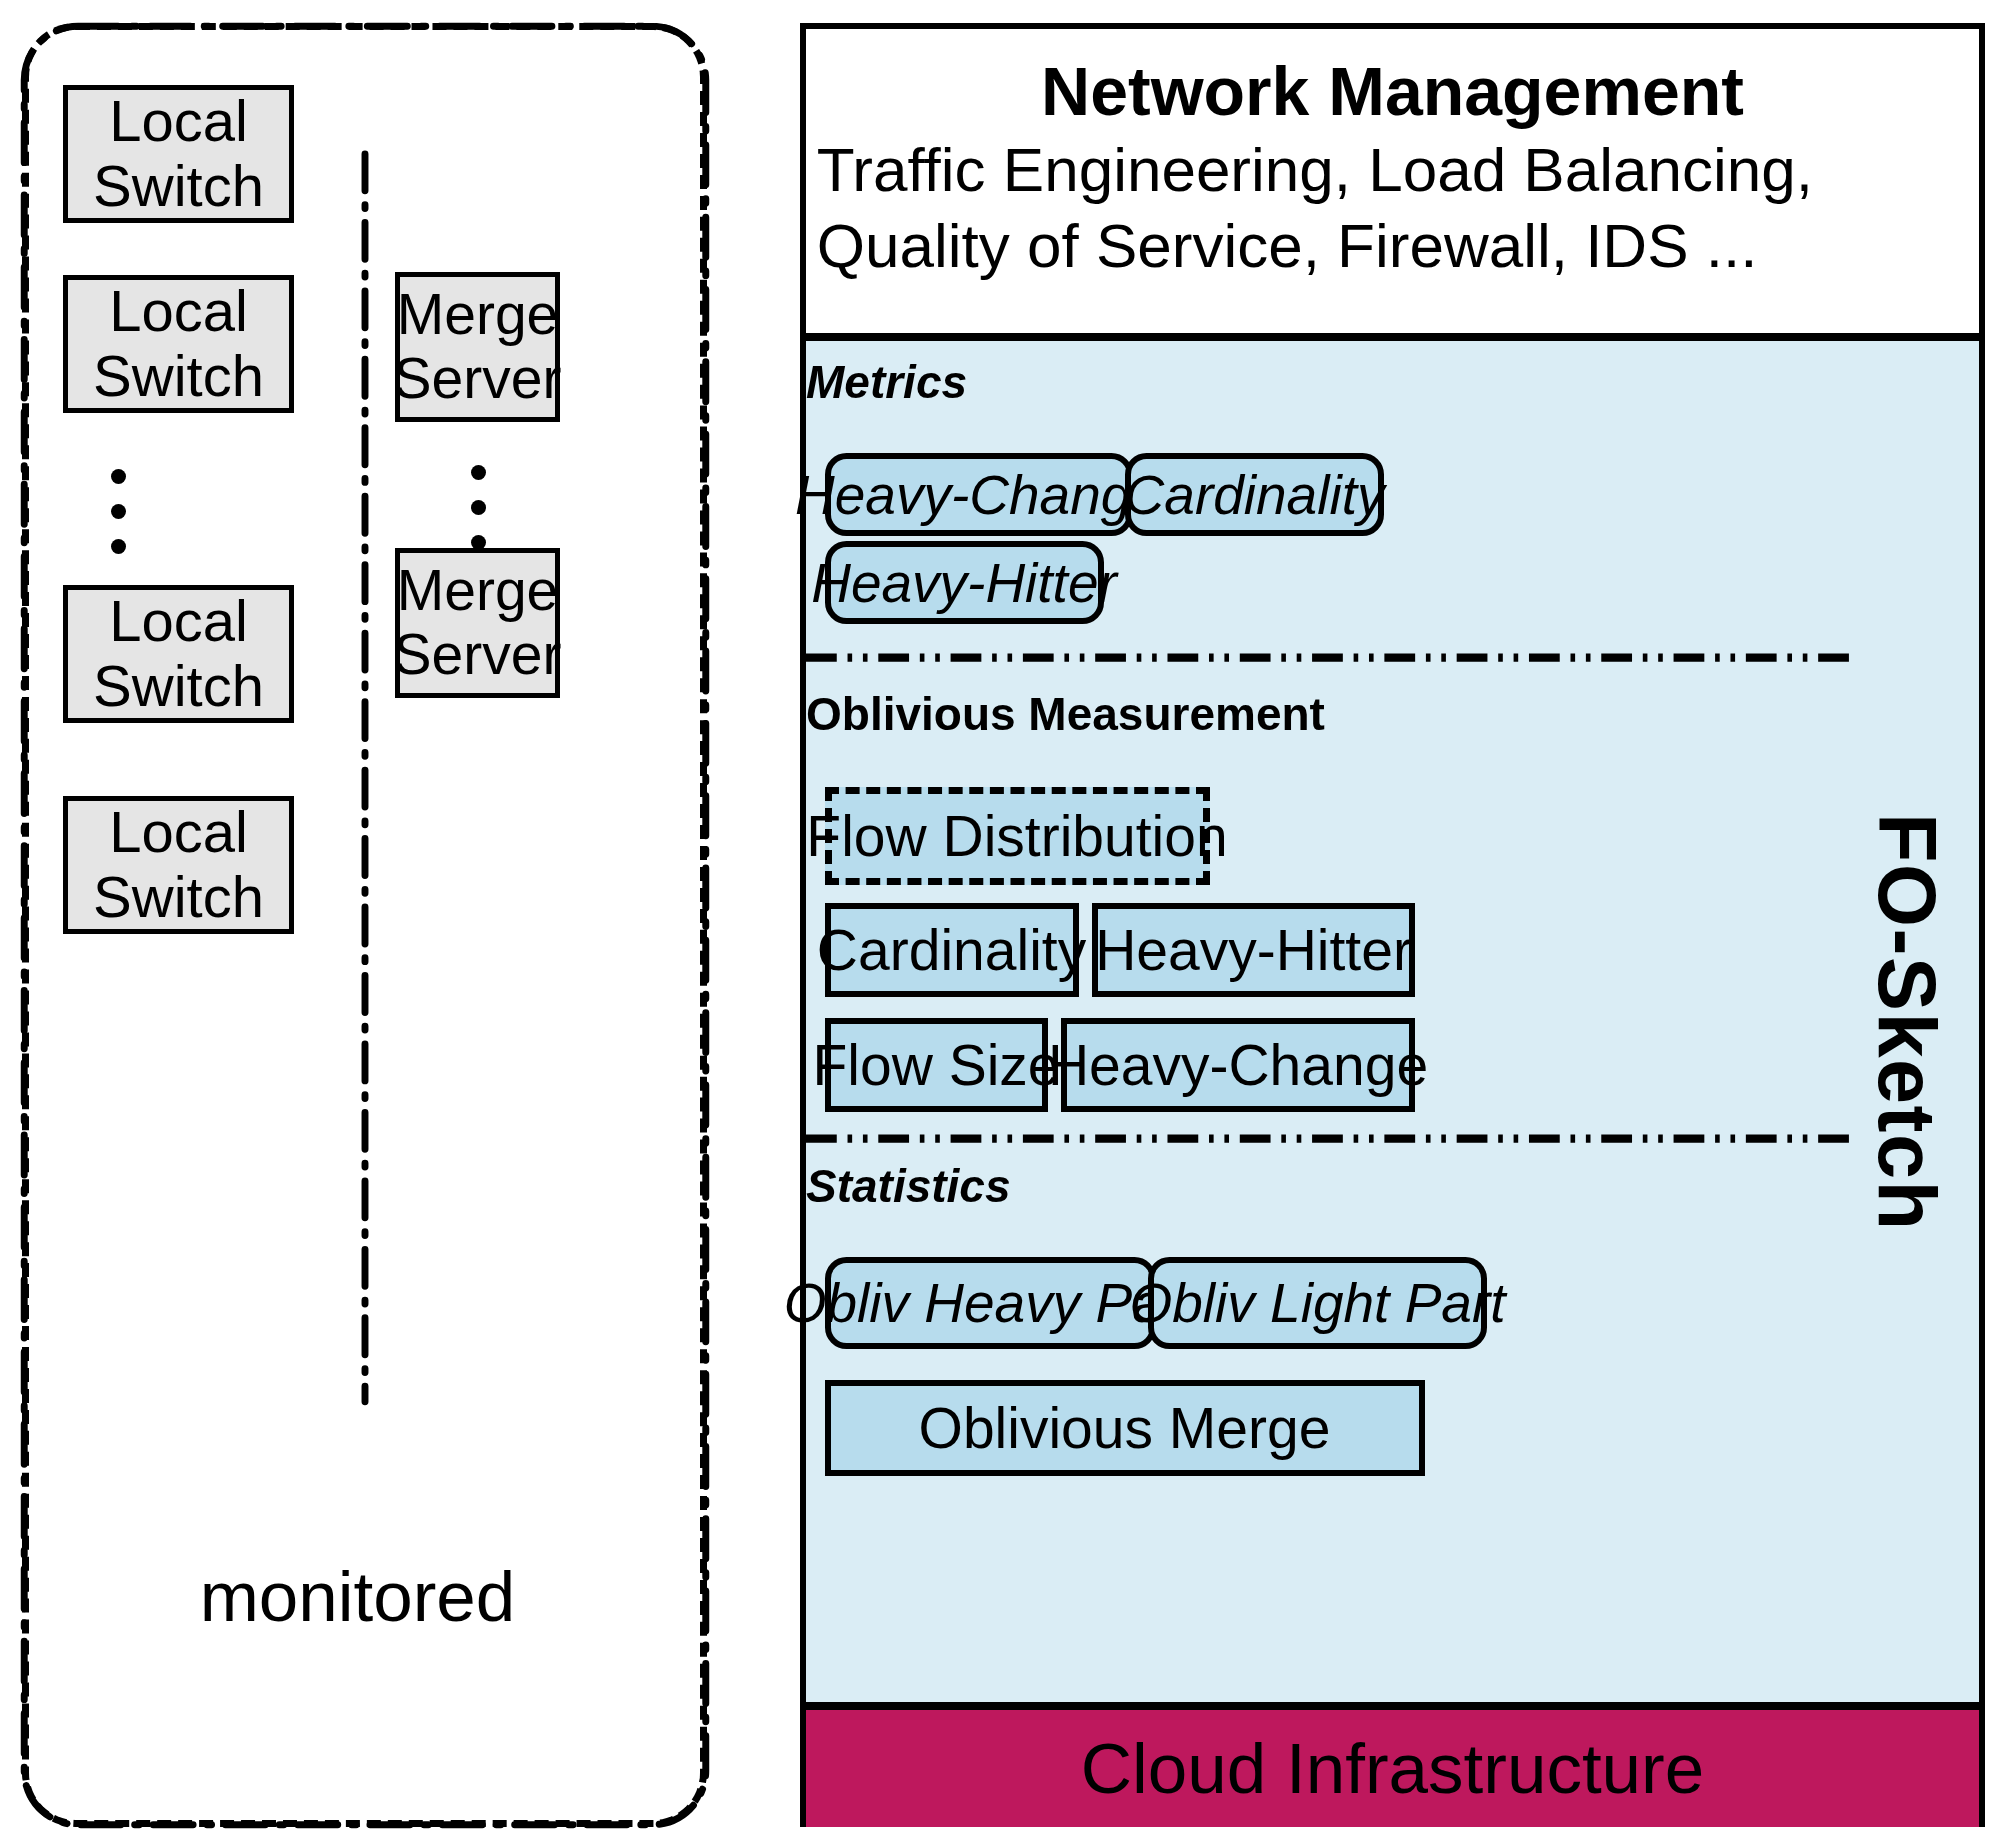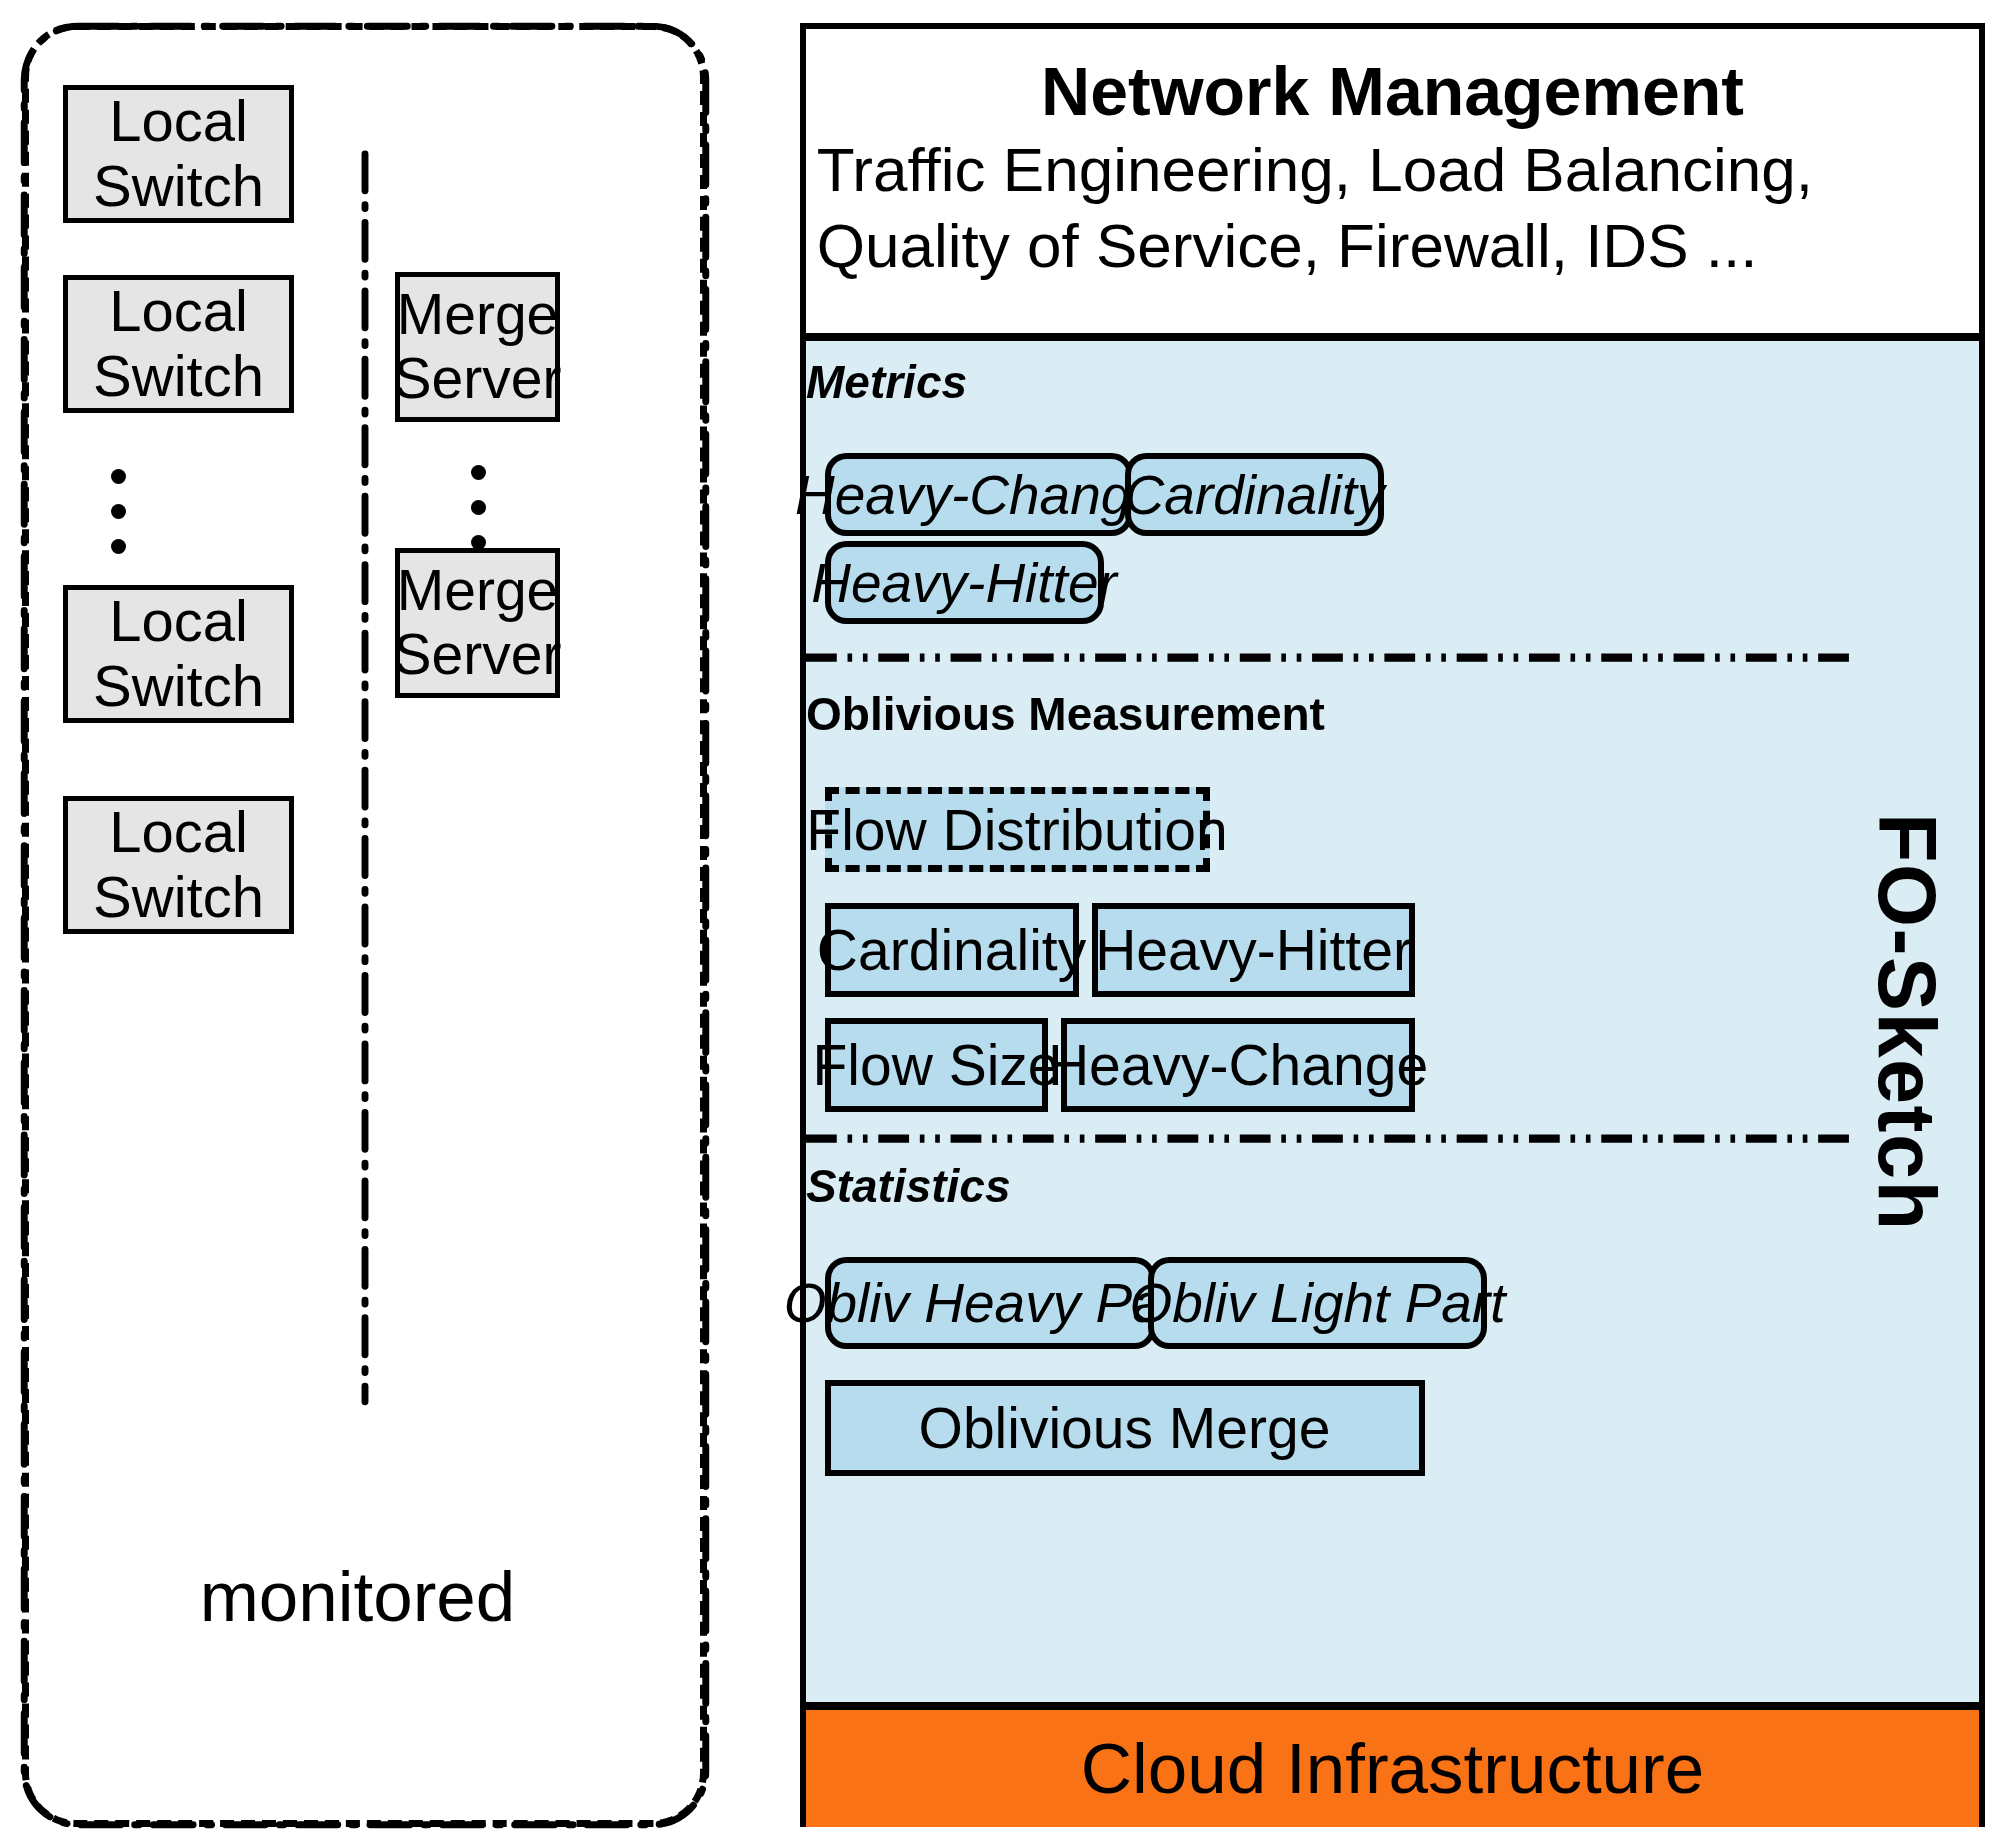--- a/index.html
+++ b/index.html
@@ -204,21 +204,21 @@
   }
 
   #cloud-footer {
     position: absolute;
     left: 0;
     top: 1673px;
     width: 100%;
     height: 125px;
     border-top: 8.5px solid #000;
     box-sizing: border-box;
-    background: #f97316;
+    background: #be185d;
     display: flex;
     align-items: center;
     justify-content: center;
     font-size: 71px;
     color: #000;
   }
 </style>
 </head>
 <body>
 
@@ -306,21 +306,21 @@
       </div>
 
       <svg class="divider-svg" style="top:312px;" viewBox="0 0 1360 12" preserveAspectRatio="none">
         <line x1="0" y1="6" x2="1360" y2="6" stroke="#000" stroke-width="11" stroke-dasharray="40 14 6 14 6 14" stroke-linecap="butt"></line>
       </svg>
     </div>
 
     <div class="fo-section" style="top:331px; height:477px;">
       <div class="section-title" style="top:15.4px;">Oblivious Measurement</div>
 
-      <div class="rect dashed" style="left:18.5px; top:115px; width:385px; height:85px;">
+      <div class="rect dashed" style="left:18.5px; top:115px; width:385px; height:98px;">
         <span>Flow Distribution</span>
       </div>
 
       <div class="rect" style="left:18.5px; top:231px; width:254px; height:94px;">
         <span>Cardinality</span>
       </div>
       <div class="rect" style="left:286px; top:231px; width:323px; height:94px;">
         <span>Heavy-Hitter</span>
       </div>
 

